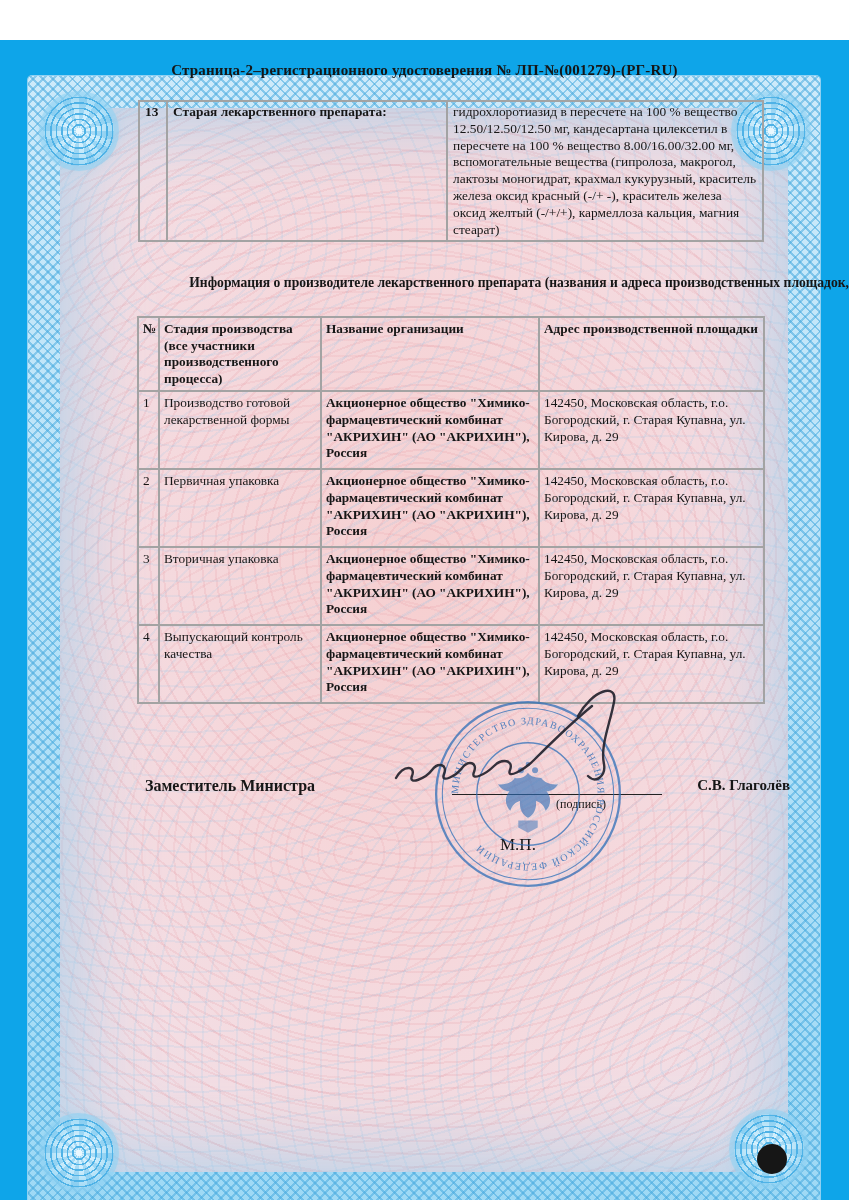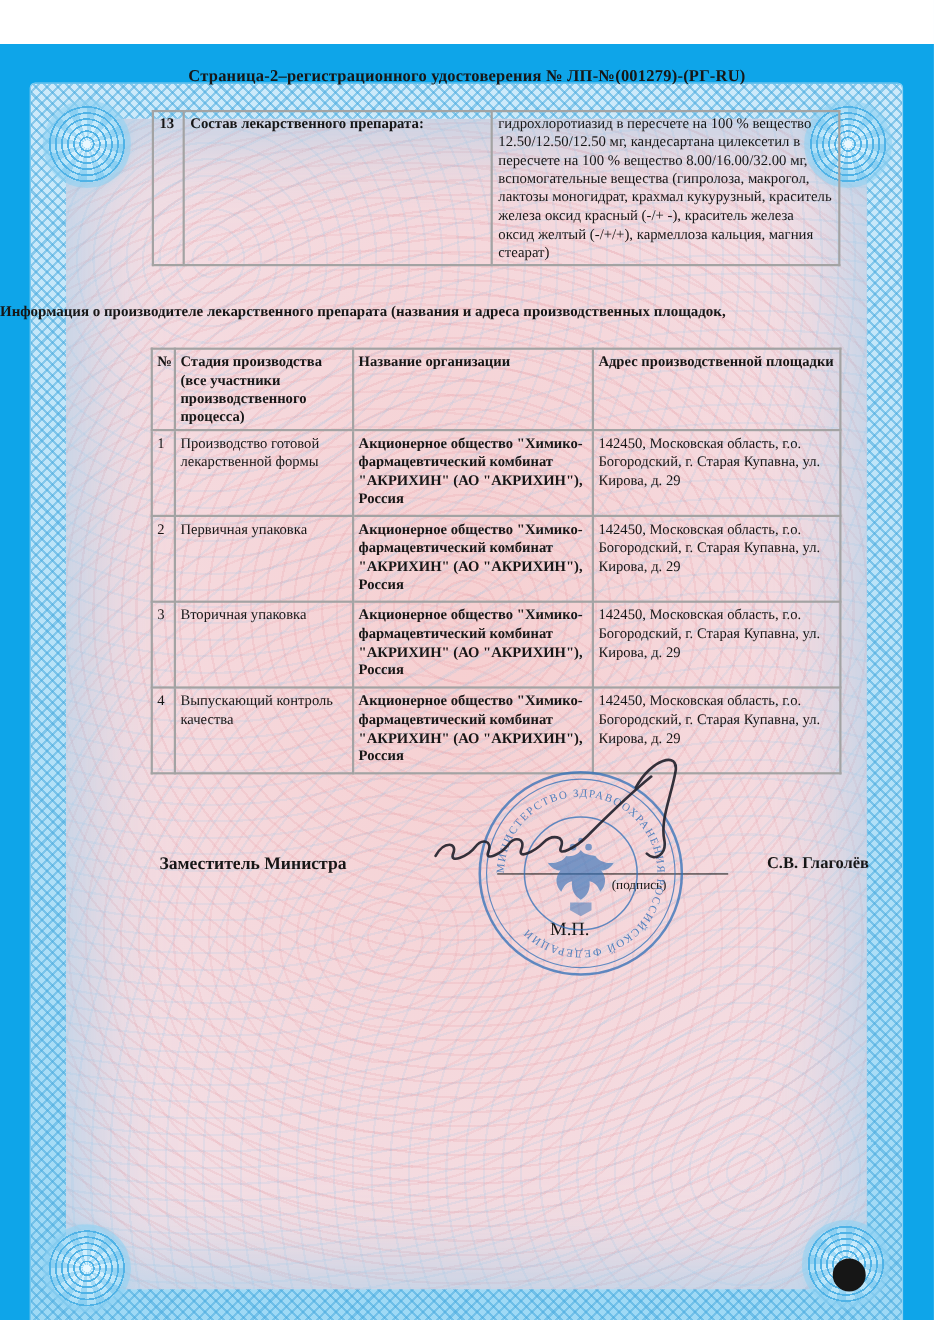--- a/index.html
+++ b/index.html
@@ -62,22 +62,22 @@
   td, th { border:2px solid #a3a3a3; vertical-align:top; text-align:left; }
 
   .t1 { position:absolute; left:138px; top:60px; width:624px; font-size:13.4px; line-height:16.8px; }
   .t1 td { padding:2px 5px; }
   .t1 .num { font-weight:bold; }
   .t1 .lbl { font-weight:bold; }
   .t1 .center { text-align:center; }
   .t1 .tall { height:123px; }
 
   .intro {
-    position:absolute; top:234px; left:0; right:0; text-align:left;
-    font-weight:bold; font-size:13.6px; line-height:17px; z-index:3;
+    position:absolute; top:234px; left:0; right:0; text-align:right;
+    font-weight:bold; font-size:13.6px; line-height:17px; z-index:3;padding-left:40px;
   }
 
   .t2 { position:absolute; left:137px; top:276px; width:626px; font-size:13.3px; line-height:16.6px; }
   .t2 th { font-weight:bold; padding:3px 4px; }
   .t2 td { padding:3px 4px; }
   .t2 .org { font-weight:bold; }
   .t2 .datarow td { height:70px; }
 
   
   .position-title { position:absolute; left:145px; top:737px; font-weight:bold; font-size:16px; z-index:3; }
@@ -107,21 +107,21 @@
 
   <table class="t1">
     <colgroup>
         <col style="width:28px">
         <col style="width:280px">
         <col style="width:316px">
       </colgroup>
     <tbody>
         <tr class="tall">
       <td class="num">13</td>
-      <td class="lbl">Состав лекарственного препарата:</td>
+      <td class="lbl">Старая лекарственного препарата:</td>
       <td class="val">гидрохлоротиазид в пересчете на 100 % вещество 12.50/12.50/12.50 мг, кандесартана цилексетил в пересчете на 100 % вещество 8.00/16.00/32.00 мг, вспомогательные вещества (гипролоза, макрогол, лактозы моногидрат, крахмал кукурузный, краситель железа оксид красный (-/+ -), краситель железа оксид желтый (-/+/+), кармеллоза кальция, магния стеарат)</td>
     </tr>
   </tbody>
     </table>
 
   <div class="intro">
     <div>Информация о производителе лекарственного препарата (названия и адреса производственных площадок,</div>
   </div>
 
   <table class="t2">

